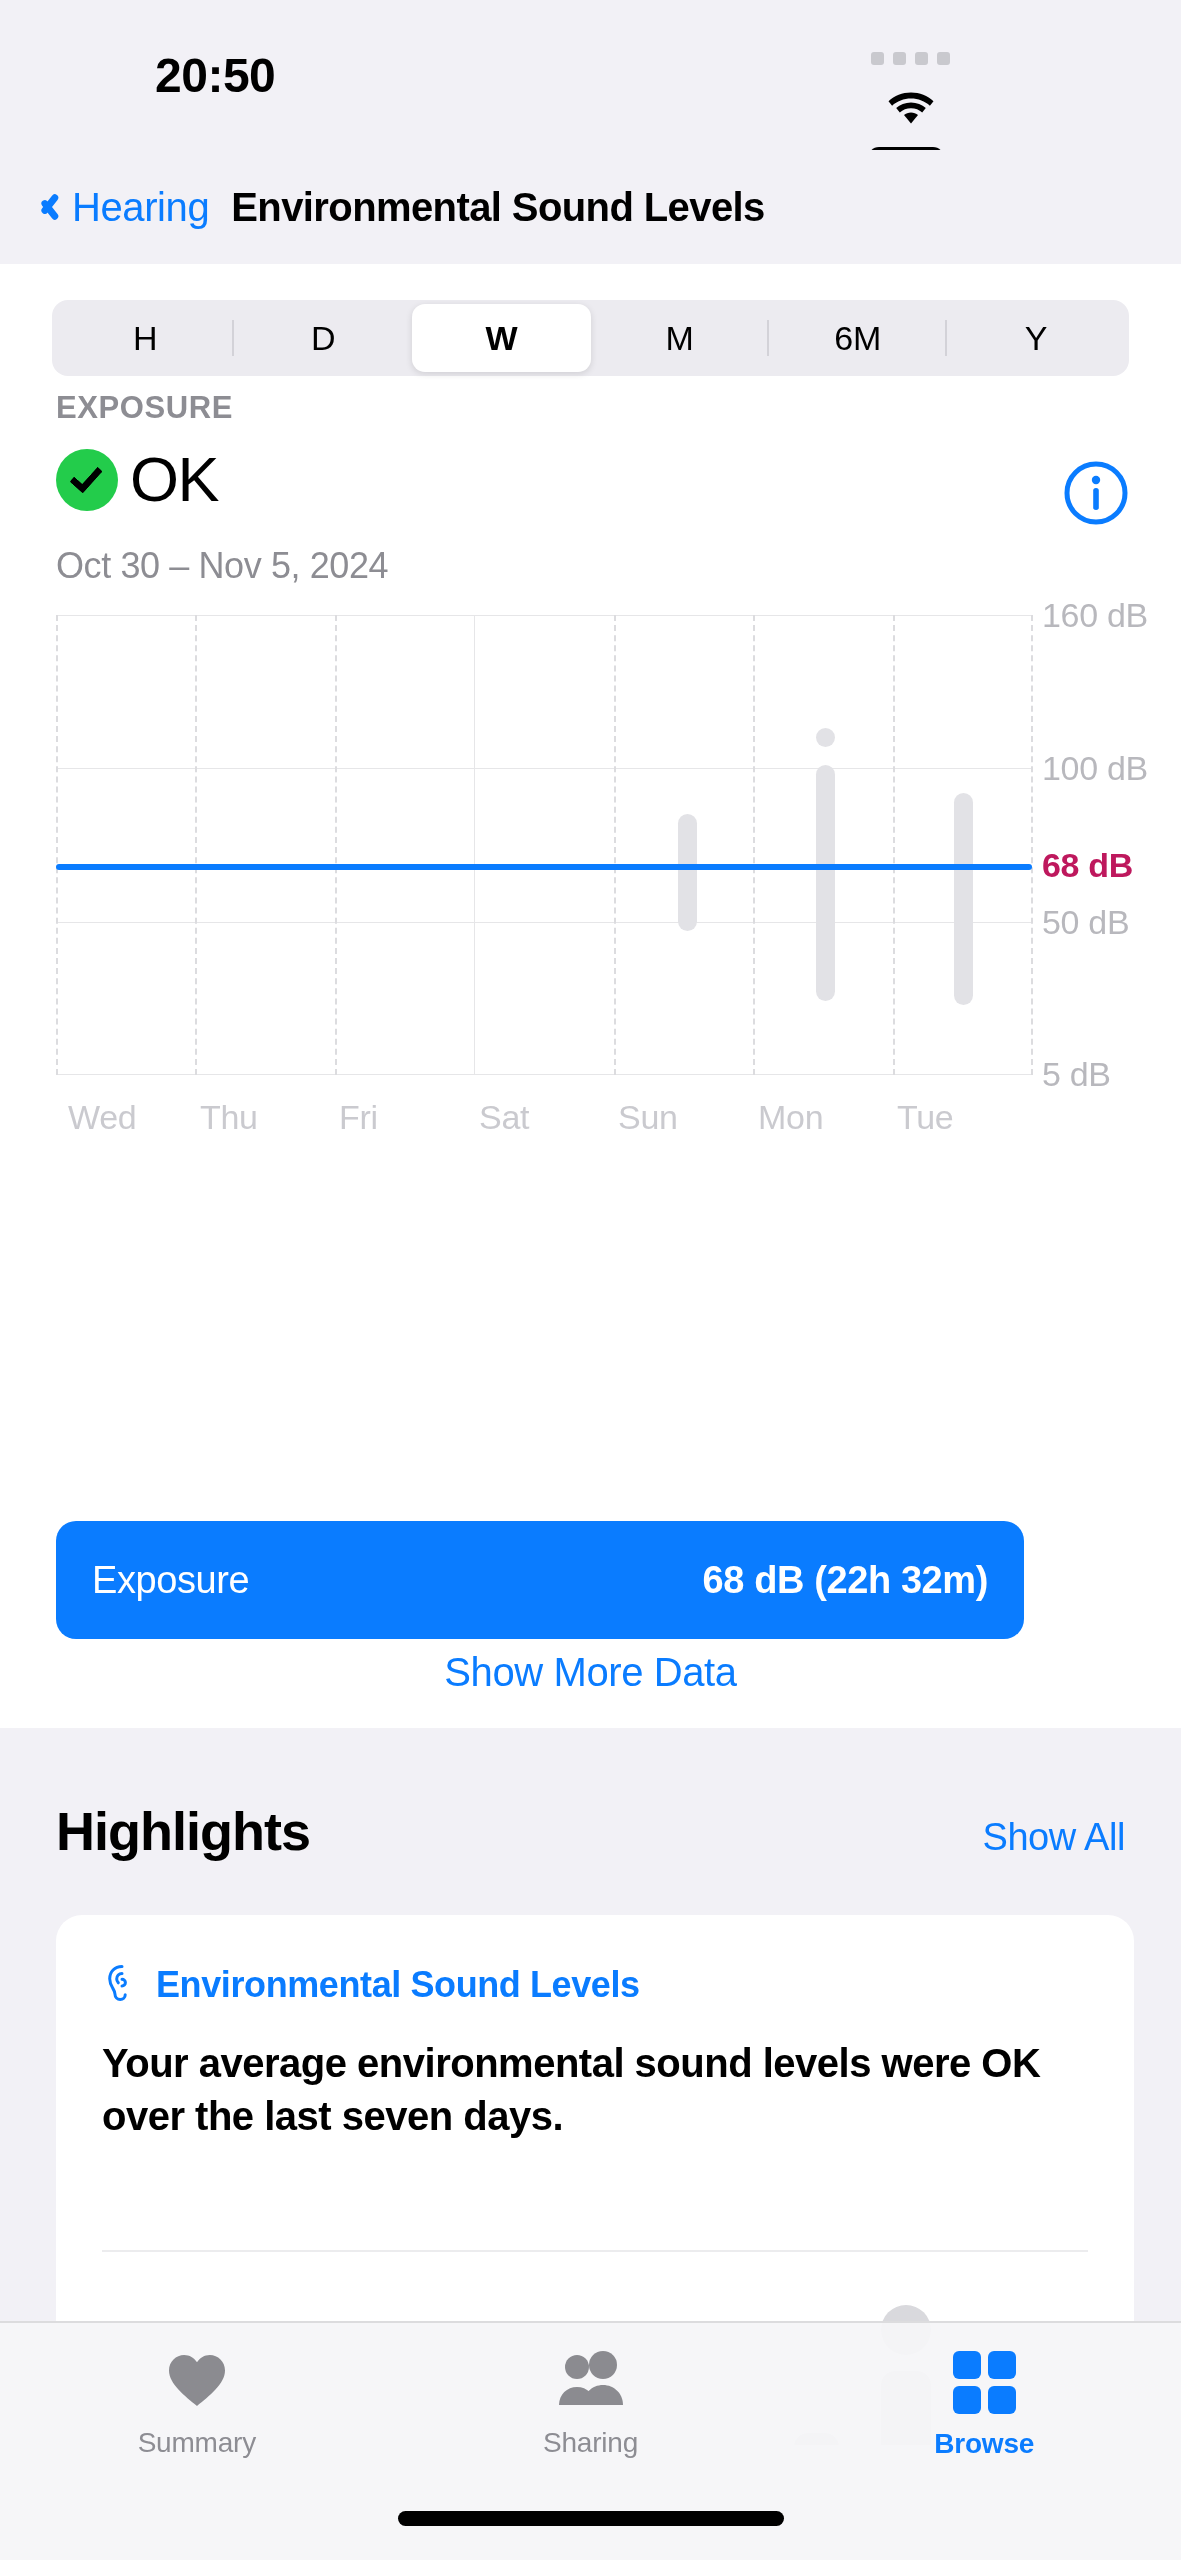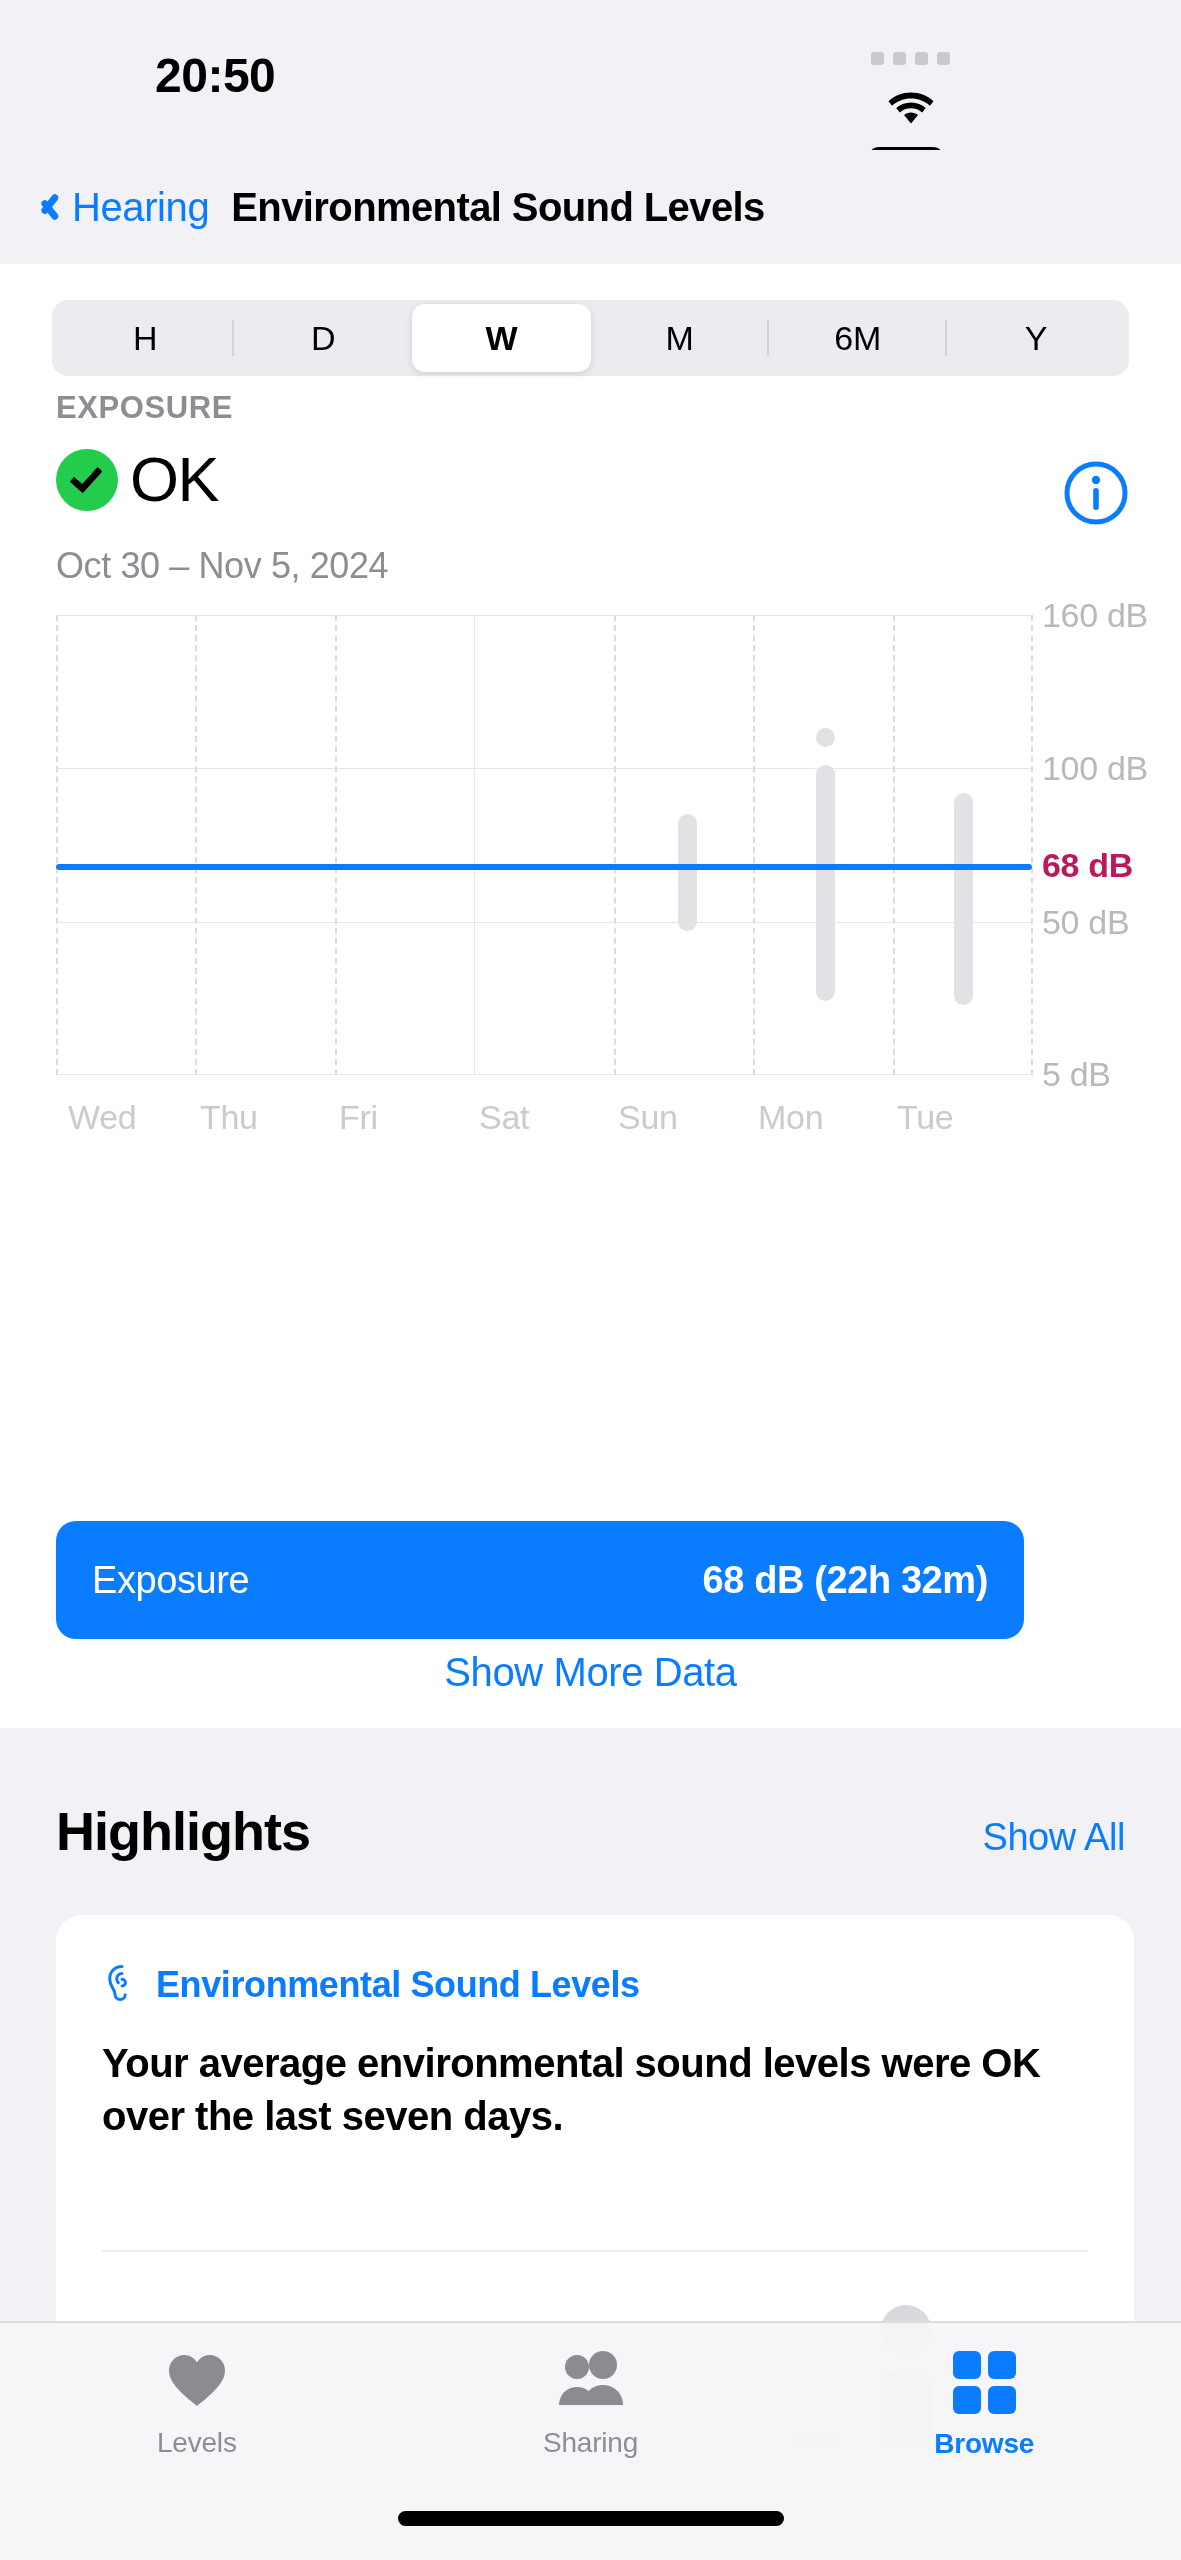--- a/index.html
+++ b/index.html
@@ -287,21 +287,21 @@
     </div>
   </div>
 
   <div class="tabbar">
     <div class="tab">
       <span>
         <svg width="62" height="58" viewBox="0 0 62 58">
           <path d="M31 55C19 45 3 33 3 19.5 3 10.5 10 4 18.2 4c5.2 0 9.9 2.8 12.8 7.2C33.9 6.8 38.6 4 43.8 4 52 4 59 10.5 59 19.5 59 33 43 45 31 55z" fill="#8b8b90"></path>
         </svg>
       </span>
-      <span class="tab-label">Levels</span>
+      <span class="tab-label">Summary</span>
     </div>
     <div class="tab">
       <span>
         <svg width="70" height="58" viewBox="0 0 70 58">
           <circle cx="21" cy="16" r="12" fill="#8b8b90"></circle>
           <circle cx="47" cy="14" r="14" fill="#8b8b90"></circle>
           <path d="M3 54c0-10.5 8-18 18-18s18 7.5 18 18z" fill="#8b8b90"></path>
           <path d="M27 54c0-11.5 9-20 20-20s20 8.5 20 20z" fill="#8b8b90"></path>
         </svg>
       </span>

